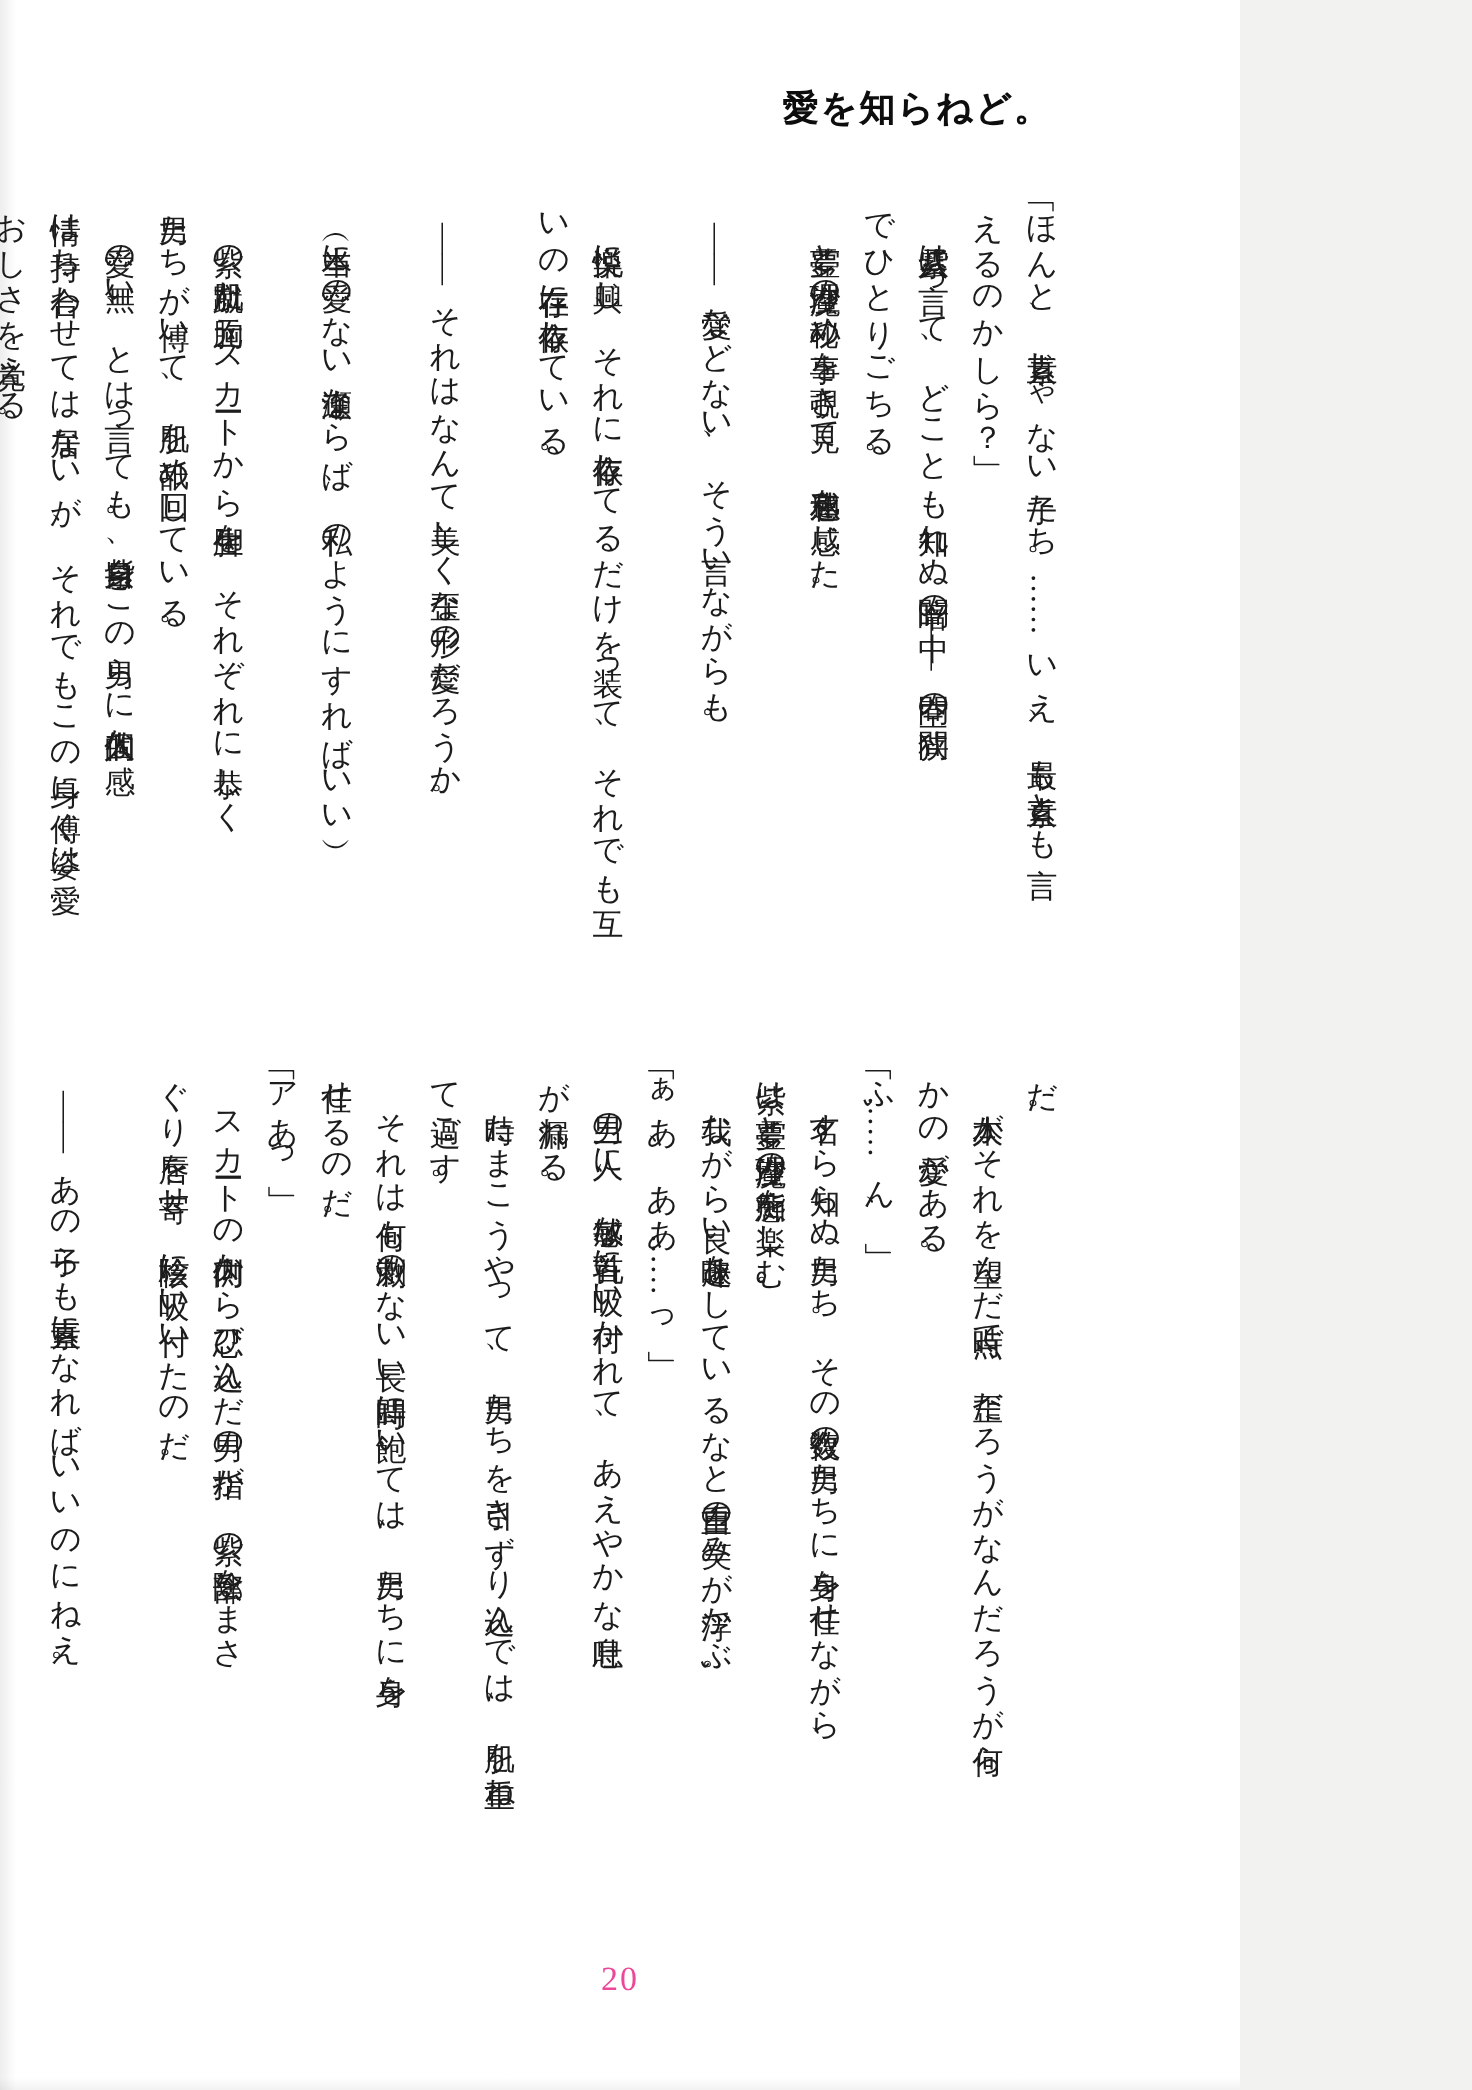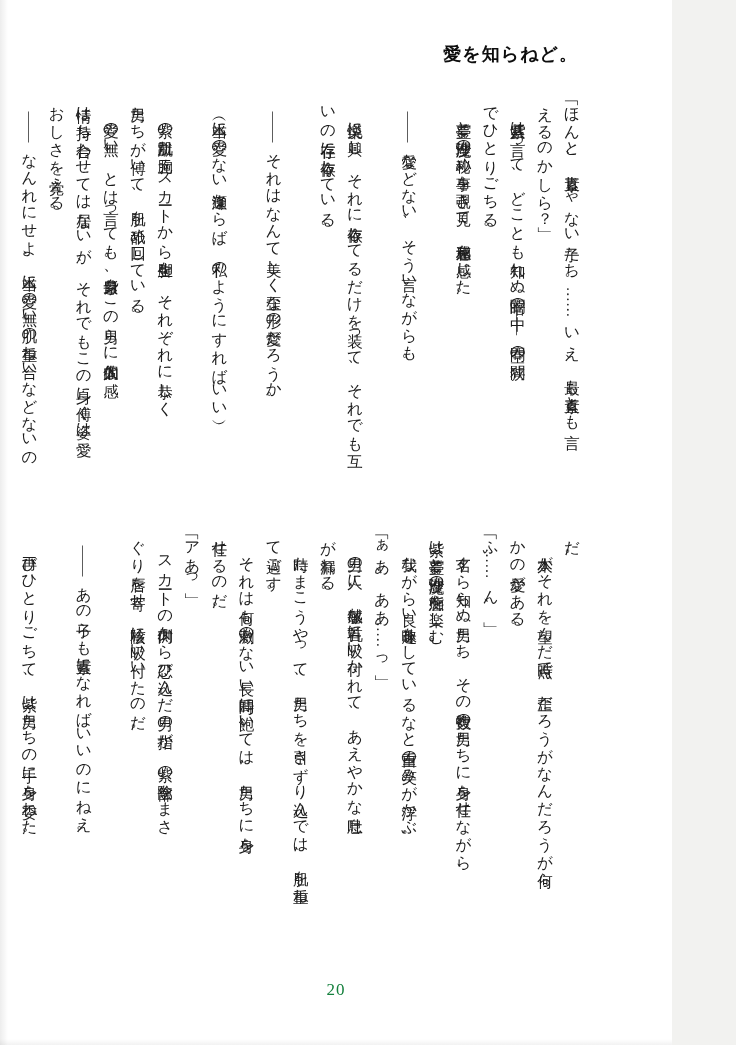--- a/index.html
+++ b/index.html
@@ -7,21 +7,21 @@
     padding: 0;
   }
   body {
     width: 736px;
     height: 1045px;
     background: #f2f2f0;
     font-family: "Liberation Serif", "DejaVu Serif", serif;
   }
   .page {
     position: relative;
-    width: 672px;
+    width: 620px;
     height: 1045px;
     background: #ffffff;
     overflow: hidden;
   }
   
   .scan-edge-left {
     position: absolute;
     left: 0; top: 0; bottom: 0;
     width: 8px;
     background: linear-gradient(to right, rgba(0,0,0,0.07), rgba(0,0,0,0));
@@ -64,21 +64,21 @@
     right: 86px;
     height: 450px;
   }
   .page-number {
     position: absolute;
     top: 980px;
     left: 0;
     width: 100%;
     text-align: center;
     font-size: 17px;
-    color: #15803d;
+    color: #ec4899;
     letter-spacing: 1px;
   }
 </style>
 </head>
 <body>
 
 <div class="page">
 
   <div class="scan-edge-left"></div>
   <div class="scan-edge-bottom"></div>

